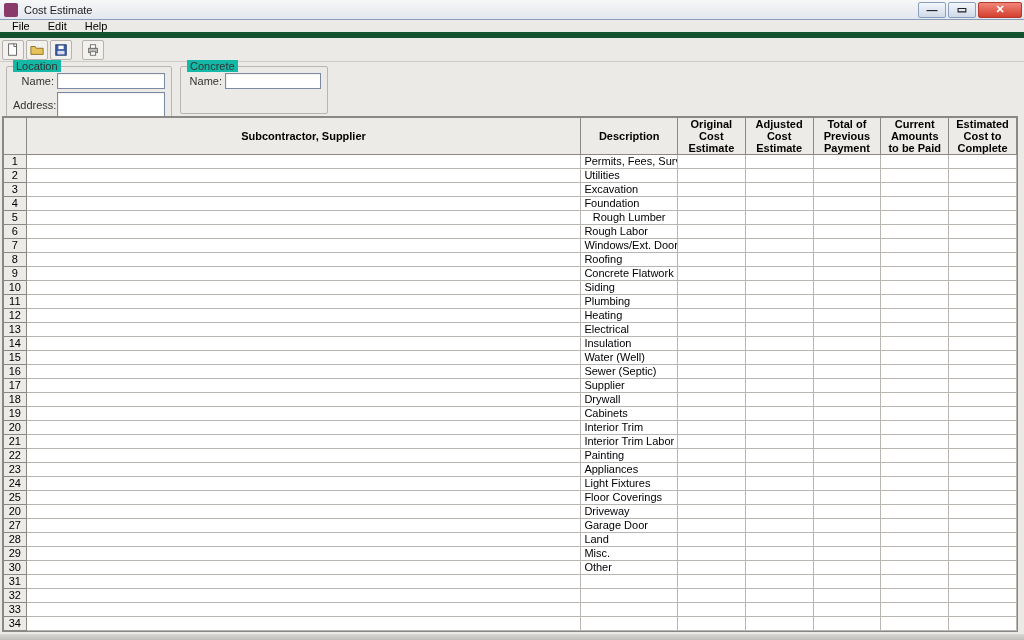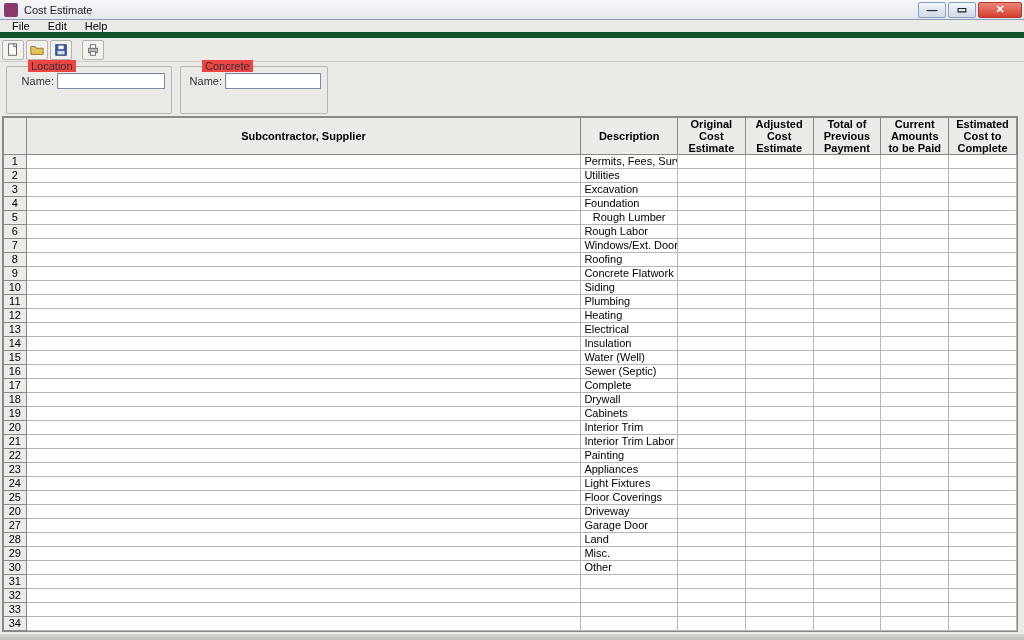--- a/index.html
+++ b/index.html
@@ -73,22 +73,22 @@
   .group {
     border: 1px solid #b9b5b0;
     border-radius: 2px;
     padding: 6px 6px 6px 6px;
     position: relative;
     background: #eceae7;
     min-height: 48px;
   }
   .group .legend {
     position: absolute;
-    top: -7px; left: 21px;
-    background: #ef4444;
+    top: -7px; left: 6px;
+    background: #14b8a6;
     padding: 0 3px;
     color: #333;
   }
   .group.loc { width: 166px; }
   .group.bld { width: 148px; }
   .row { display:flex; align-items:center; margin-bottom: 3px; }
   .lbl { width: 44px; text-align: right; padding-right: 3px; color:#333;}
   .txtin {
     flex:1; height:16px;
     background:#fff; border:1px solid #7a8aa0;
@@ -192,20 +192,24 @@
       </svg>
   </div>
 </div>
 
 <div class="infopanel">
   <div class="group loc">
     <span class="legend">Location</span>
     <div class="row">
       <span class="lbl">Name:</span>
       <div class="txtin"></div>
+    </div>
+    <div class="row">
+      <span class="lbl">Address:</span>
+      <div class="txtin" style="height:26px;"></div>
     </div>
   </div>
   <div class="group bld">
     <span class="legend">Concrete</span>
     <div class="row">
       <span class="lbl" style="width:38px;">Name:</span>
       <div class="txtin"></div>
     </div>
   </div>
 </div>
@@ -391,21 +395,21 @@
           <td class="col-desc" style="text-align:left;">Sewer (Septic)</td>
           <td class="num"></td>
           <td class="num"></td>
           <td class="num"></td>
           <td class="num"></td>
           <td class="num"></td>
         </tr>
         <tr>
           <td class="rowhdr">17</td>
           <td></td>
-          <td class="col-desc" style="text-align:left;">Complete</td>
+          <td class="col-desc" style="text-align:left;">Supplier</td>
           <td class="num"></td>
           <td class="num"></td>
           <td class="num"></td>
           <td class="num"></td>
           <td class="num"></td>
         </tr>
         <tr>
           <td class="rowhdr">18</td>
           <td></td>
           <td class="col-desc" style="text-align:left;">Drywall</td>

